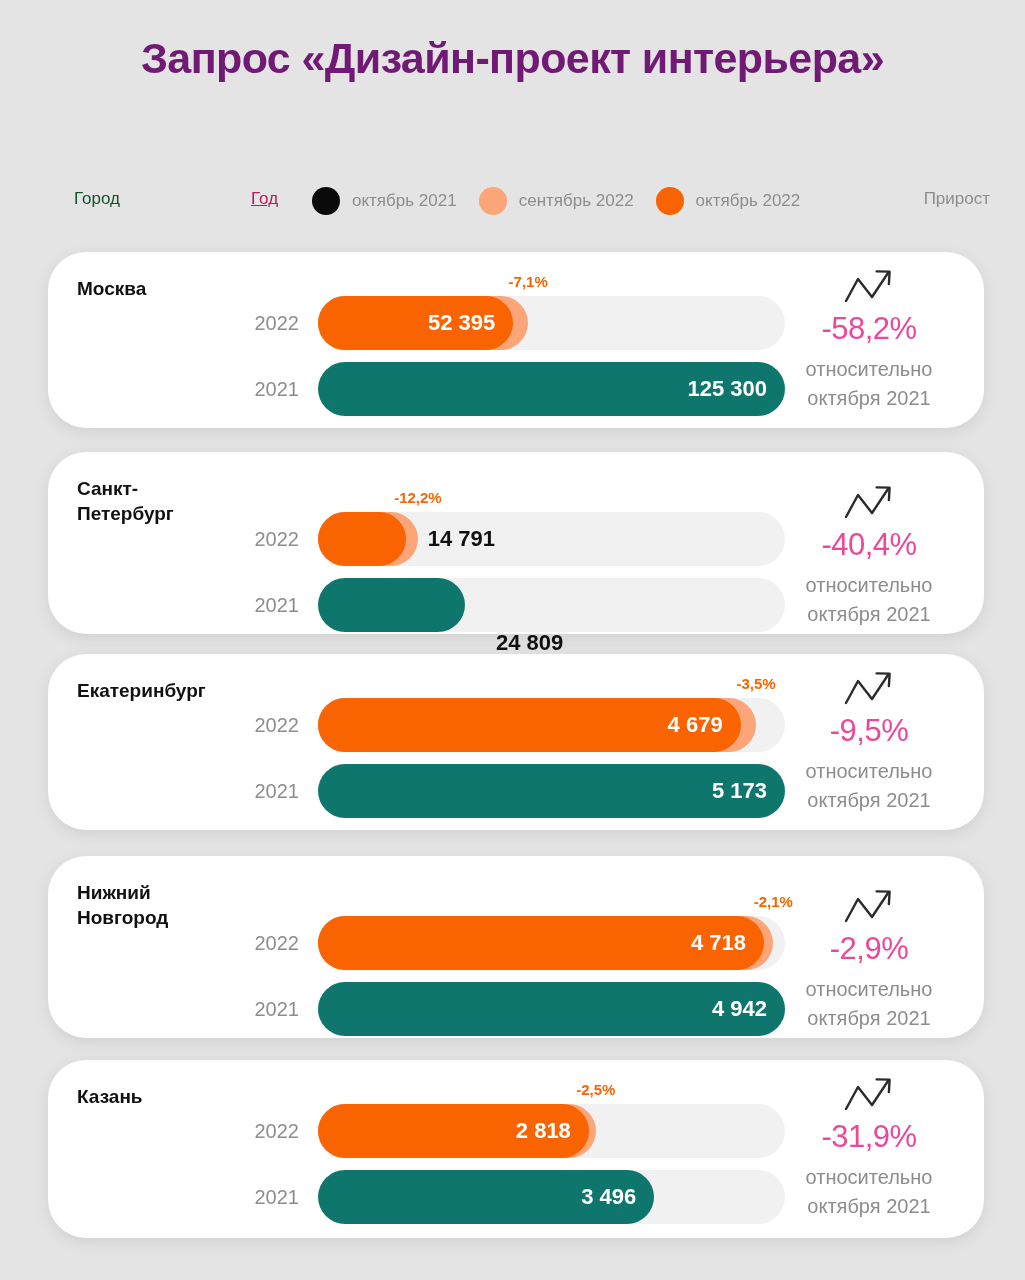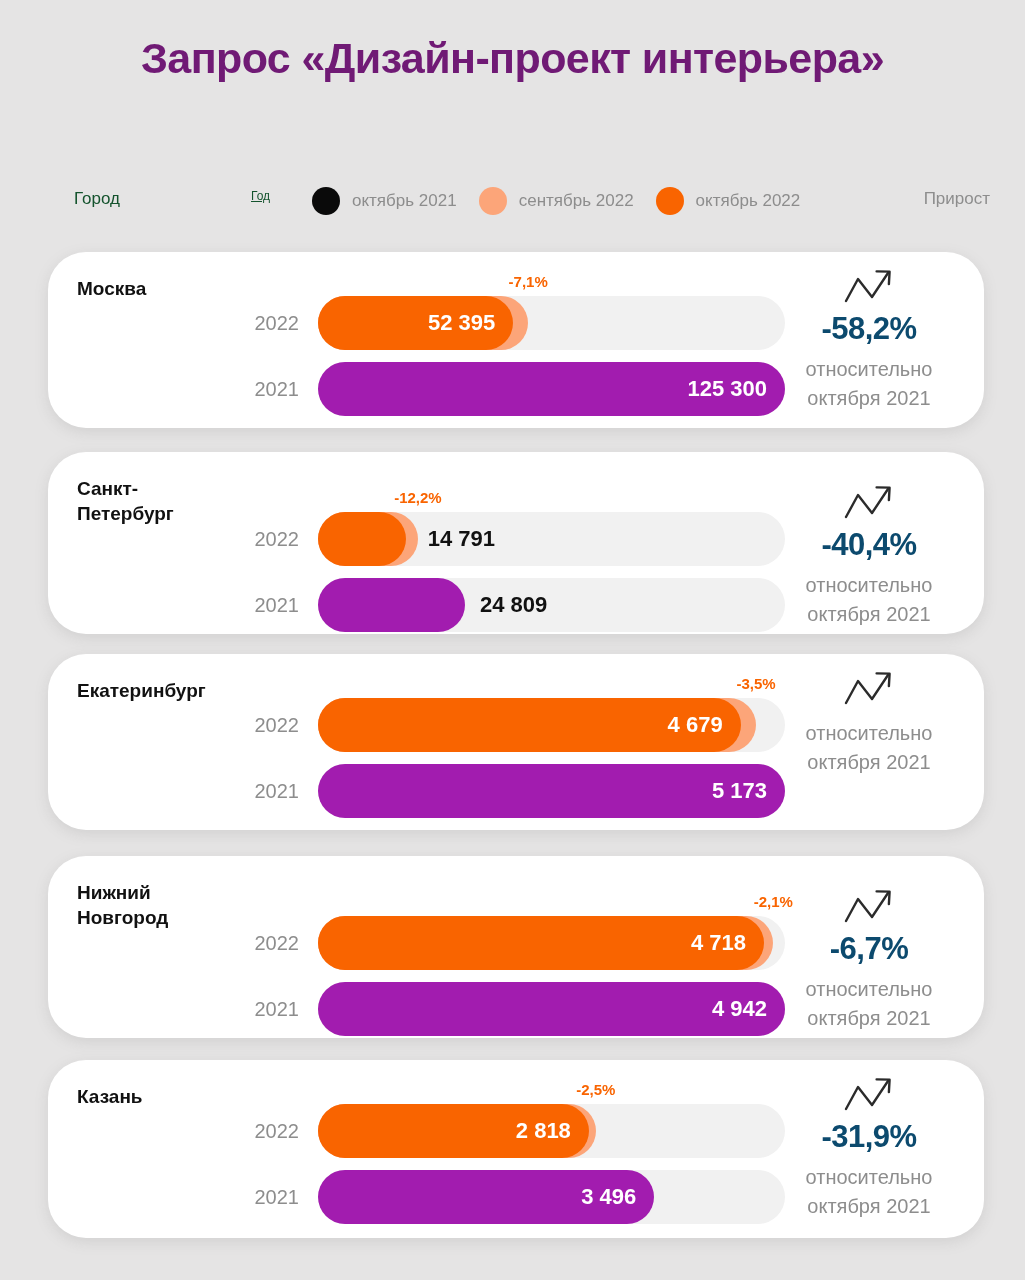--- a/index.html
+++ b/index.html
@@ -52,22 +52,22 @@
     left: 74px;
     top: 0;
     font-size: 17px;
     color: #14532d;
   }
 
   .hdr-year {
     position: absolute;
     left: 251px;
     top: 0;
-    font-size: 12px;
-    color: #14532d;
+    font-size: 17px;
+    color: #be185d;
     text-decoration: underline;
   }
 
   .legend {
     position: absolute;
     left: 312px;
     top: -2px;
     display: flex;
     align-items: center;
     gap: 0;
@@ -162,21 +162,21 @@
   .bar-main {
     position: absolute;
     left: 0;
     top: 0;
     height: 54px;
     border-radius: 27px;
     background: #f96400;
   }
 
   .bar-main.dark {
-    background: #a21caf;
+    background: #0f766e;
   }
 
   .bar-value-in {
     position: absolute;
     right: 18px;
     top: 50%;
     transform: translateY(-50%);
     font-size: 22px;
     font-weight: 700;
     color: #ffffff;
@@ -212,23 +212,23 @@
 
   .trend-icon {
     display: block;
     margin: 0 auto 4px auto;
     width: 52px;
     height: 42px;
   }
 
   .growth-value {
     font-size: 31px;
-    font-weight: 700;
+    font-weight: 400;
     letter-spacing: -0.5px;
-    color: #0c4a6e;
+    color: #ec4899;
     line-height: 1.1;
   }
 
   .growth-note {
     margin-top: 9px;
     font-size: 20px;
     line-height: 1.45;
     color: #8d8d8d;
   }
 </style>
@@ -299,21 +299,21 @@
             <div class="bar-sep" style="width:99.93799999999999px;"></div>
             <div class="bar-main" style="width:87.796px;"></div>
             <span class="bar-value-out" style="left:109.796px;">14 791</span>
           </div>
           <div class="pct-badge" style="left:369.938px;top:-23px;">-12,2%</div>
         </div>
         <div class="bar-row" style="top:126px;width:100%;">
           <div class="year-label">2021</div>
           <div class="track">
             <div class="bar-main dark" style="width:147.105px;"></div>
-            <span class="bar-value-out" style="left:162px;">24 809</span>
+            <span class="bar-value-out" style="left:178px;margin-top:38px;">24 809</span>
           </div>
         </div>
         <div class="growth" style="top:30px;">
           <svg class="trend-icon" viewBox="0 0 52 42" fill="none" xmlns="http://www.w3.org/2000/svg">
             <path d="M3 35 L15 13 L29 31 L45 7" stroke="#2b2b2b" stroke-width="2.4" stroke-linecap="round" stroke-linejoin="round"></path>
             <path d="M33.5 5.5 L46.5 5.5 L46 18" stroke="#2b2b2b" stroke-width="2.4" stroke-linecap="round" stroke-linejoin="round" fill="none" transform="rotate(1 40 11)"></path>
           </svg>
           <div class="growth-value">-40,4%</div>
           <div class="growth-note">относительно<br>октября 2021</div>
         </div>
@@ -336,20 +336,21 @@
             <div class="bar-main dark" style="width:467px;">
               <span class="bar-value-in">5 173</span>
             </div>
           </div>
         </div>
         <div class="growth" style="top:14px;">
           <svg class="trend-icon" viewBox="0 0 52 42" fill="none" xmlns="http://www.w3.org/2000/svg">
             <path d="M3 35 L15 13 L29 31 L45 7" stroke="#2b2b2b" stroke-width="2.4" stroke-linecap="round" stroke-linejoin="round"></path>
             <path d="M33.5 5.5 L46.5 5.5 L46 18" stroke="#2b2b2b" stroke-width="2.4" stroke-linecap="round" stroke-linejoin="round" fill="none" transform="rotate(1 40 11)"></path>
           </svg>
+          <div class="growth-value">-9,5%</div>
           <div class="growth-note">относительно<br>октября 2021</div>
         </div>
       </div>
       <div class="card" style="top: 856px; height: 182px; padding-left: 21px;">
         <div class="city-name">Нижний<br>Новгород</div>
         <div class="bar-row" style="top:60px;width:100%;">
           <div class="year-label">2022</div>
           <div class="track">
             <div class="bar-sep" style="width:455.325px;"></div>
             <div class="bar-main" style="width:445.985px;">
@@ -364,21 +365,21 @@
             <div class="bar-main dark" style="width:467px;">
               <span class="bar-value-in">4 942</span>
             </div>
           </div>
         </div>
         <div class="growth" style="top:30px;">
           <svg class="trend-icon" viewBox="0 0 52 42" fill="none" xmlns="http://www.w3.org/2000/svg">
             <path d="M3 35 L15 13 L29 31 L45 7" stroke="#2b2b2b" stroke-width="2.4" stroke-linecap="round" stroke-linejoin="round"></path>
             <path d="M33.5 5.5 L46.5 5.5 L46 18" stroke="#2b2b2b" stroke-width="2.4" stroke-linecap="round" stroke-linejoin="round" fill="none" transform="rotate(1 40 11)"></path>
           </svg>
-          <div class="growth-value">-6,7%</div>
+          <div class="growth-value">-2,9%</div>
           <div class="growth-note">относительно<br>октября 2021</div>
         </div>
       </div>
       <div class="card" style="top: 1060px; height: 178px;">
         <div class="city-name">Казань</div>
         <div class="bar-row" style="top:44px;width:100%;">
           <div class="year-label">2022</div>
           <div class="track">
             <div class="bar-sep" style="width:277.865px;"></div>
             <div class="bar-main" style="width:270.86px;">

